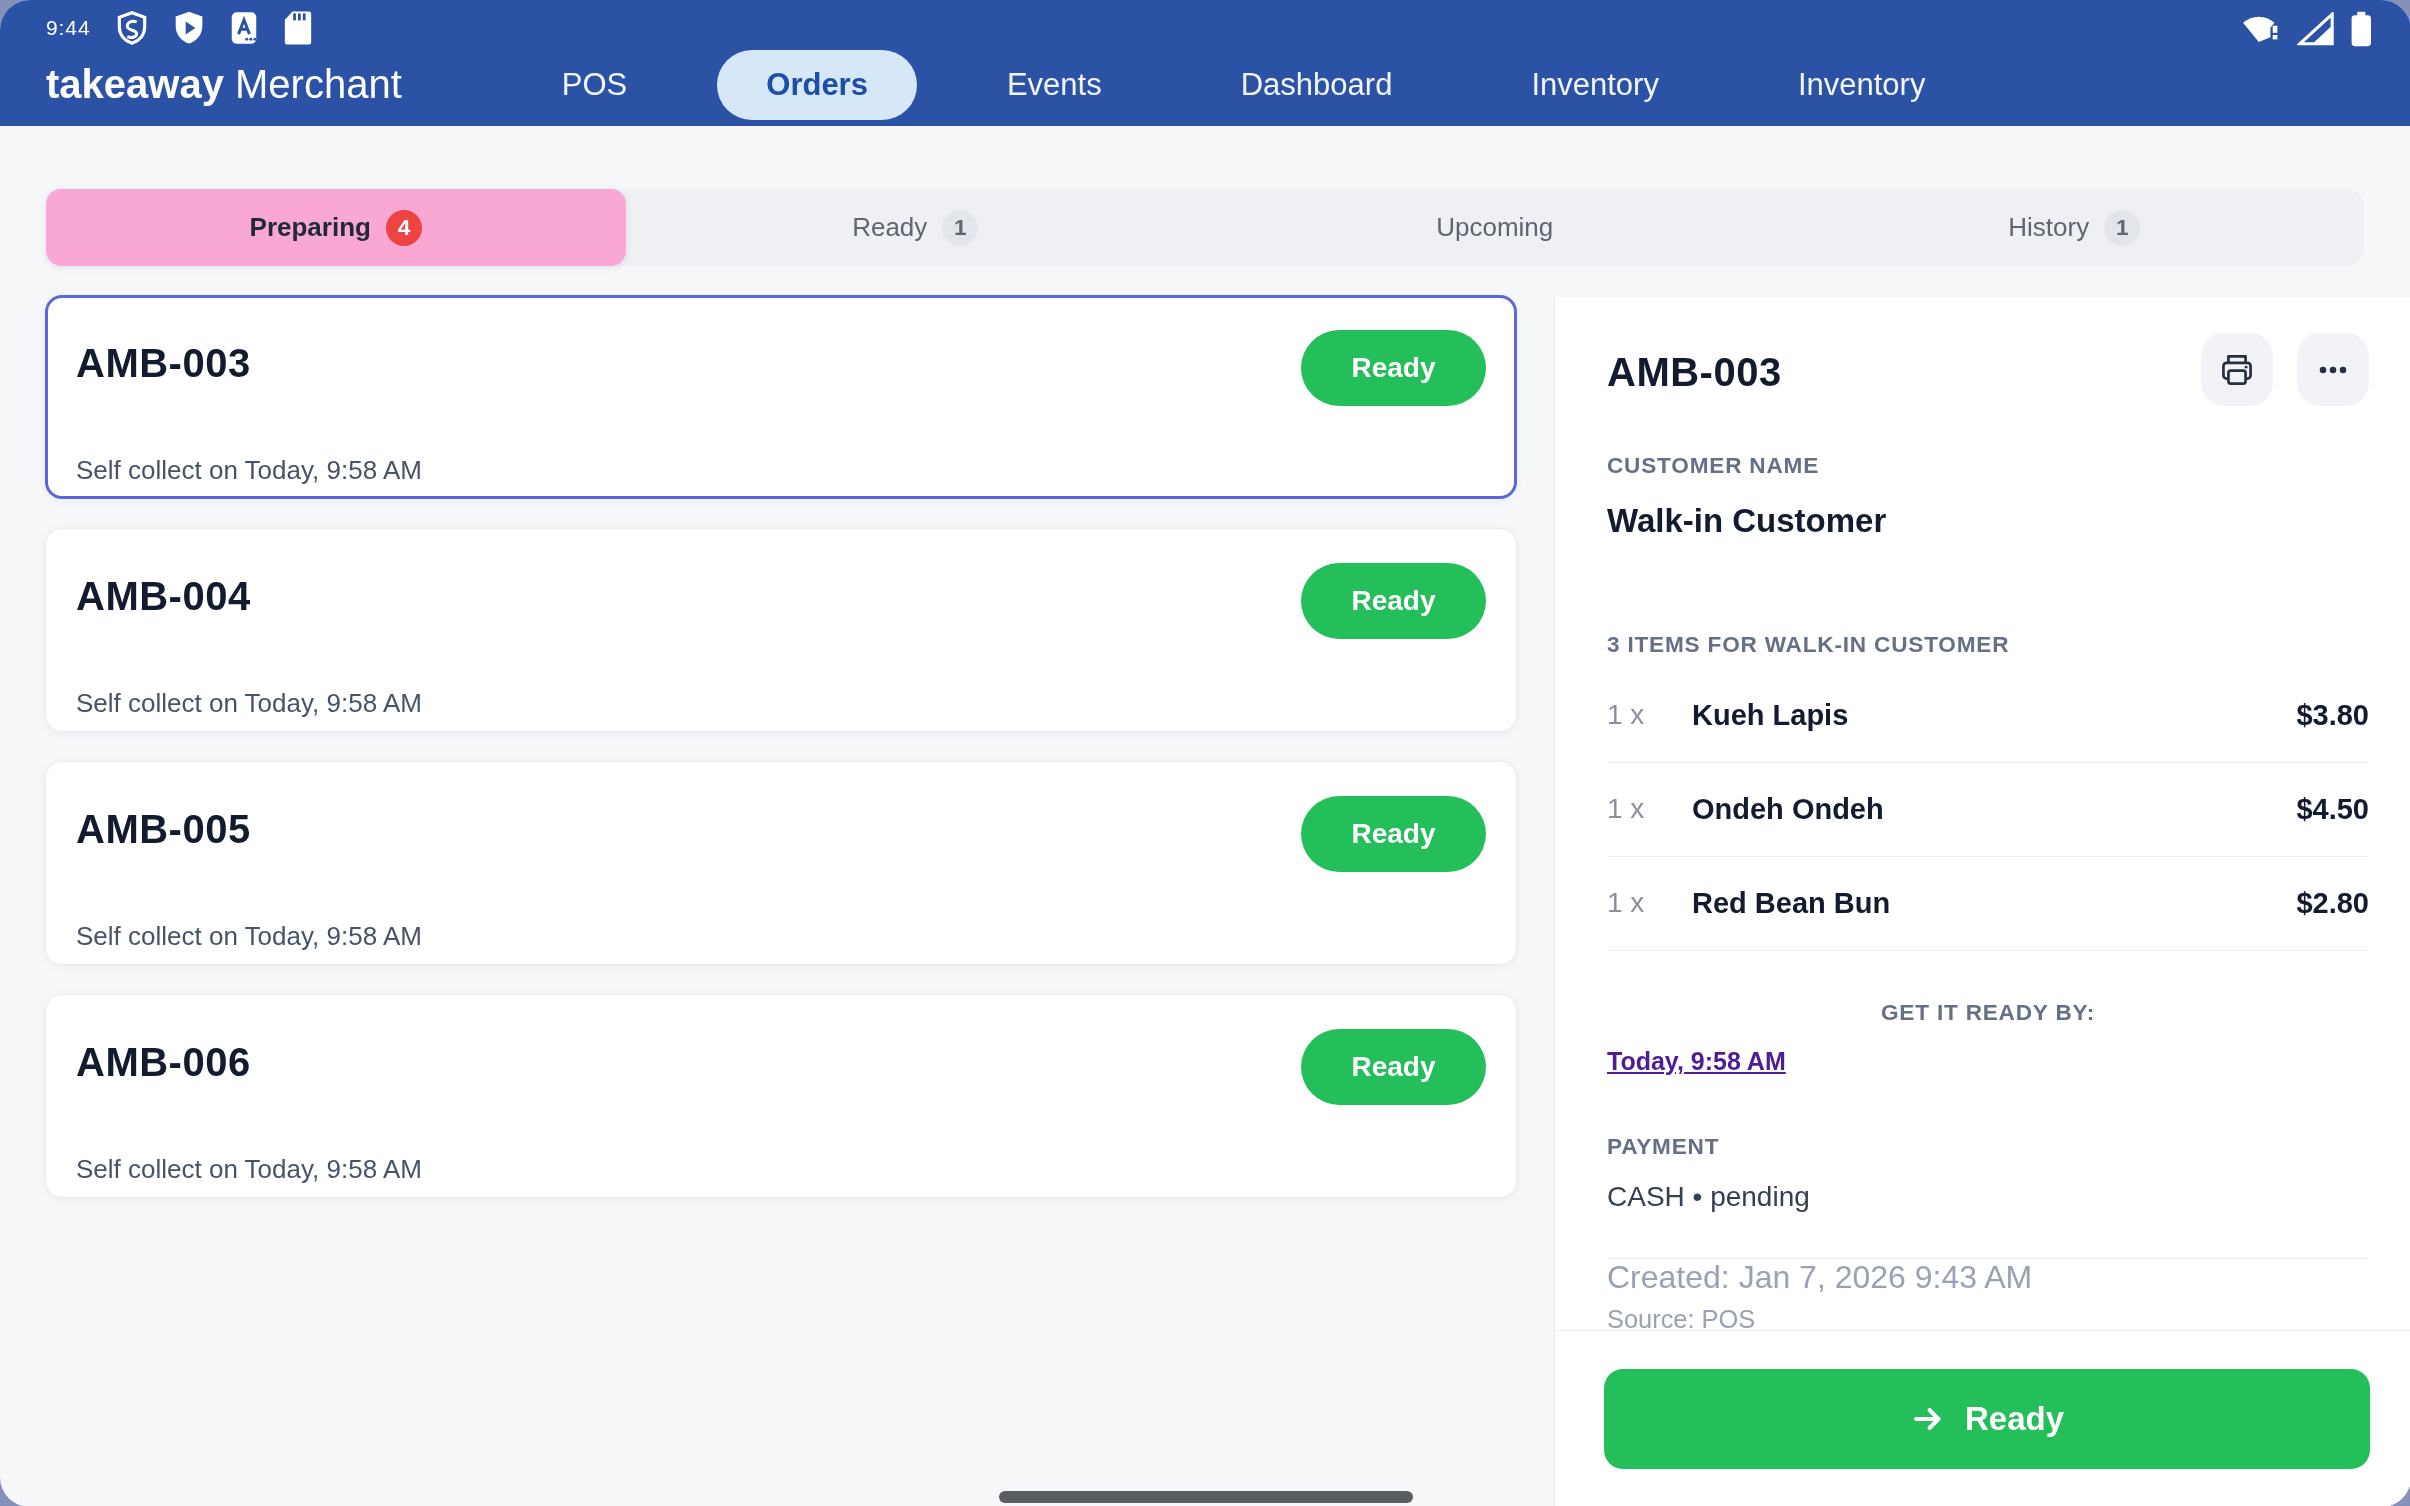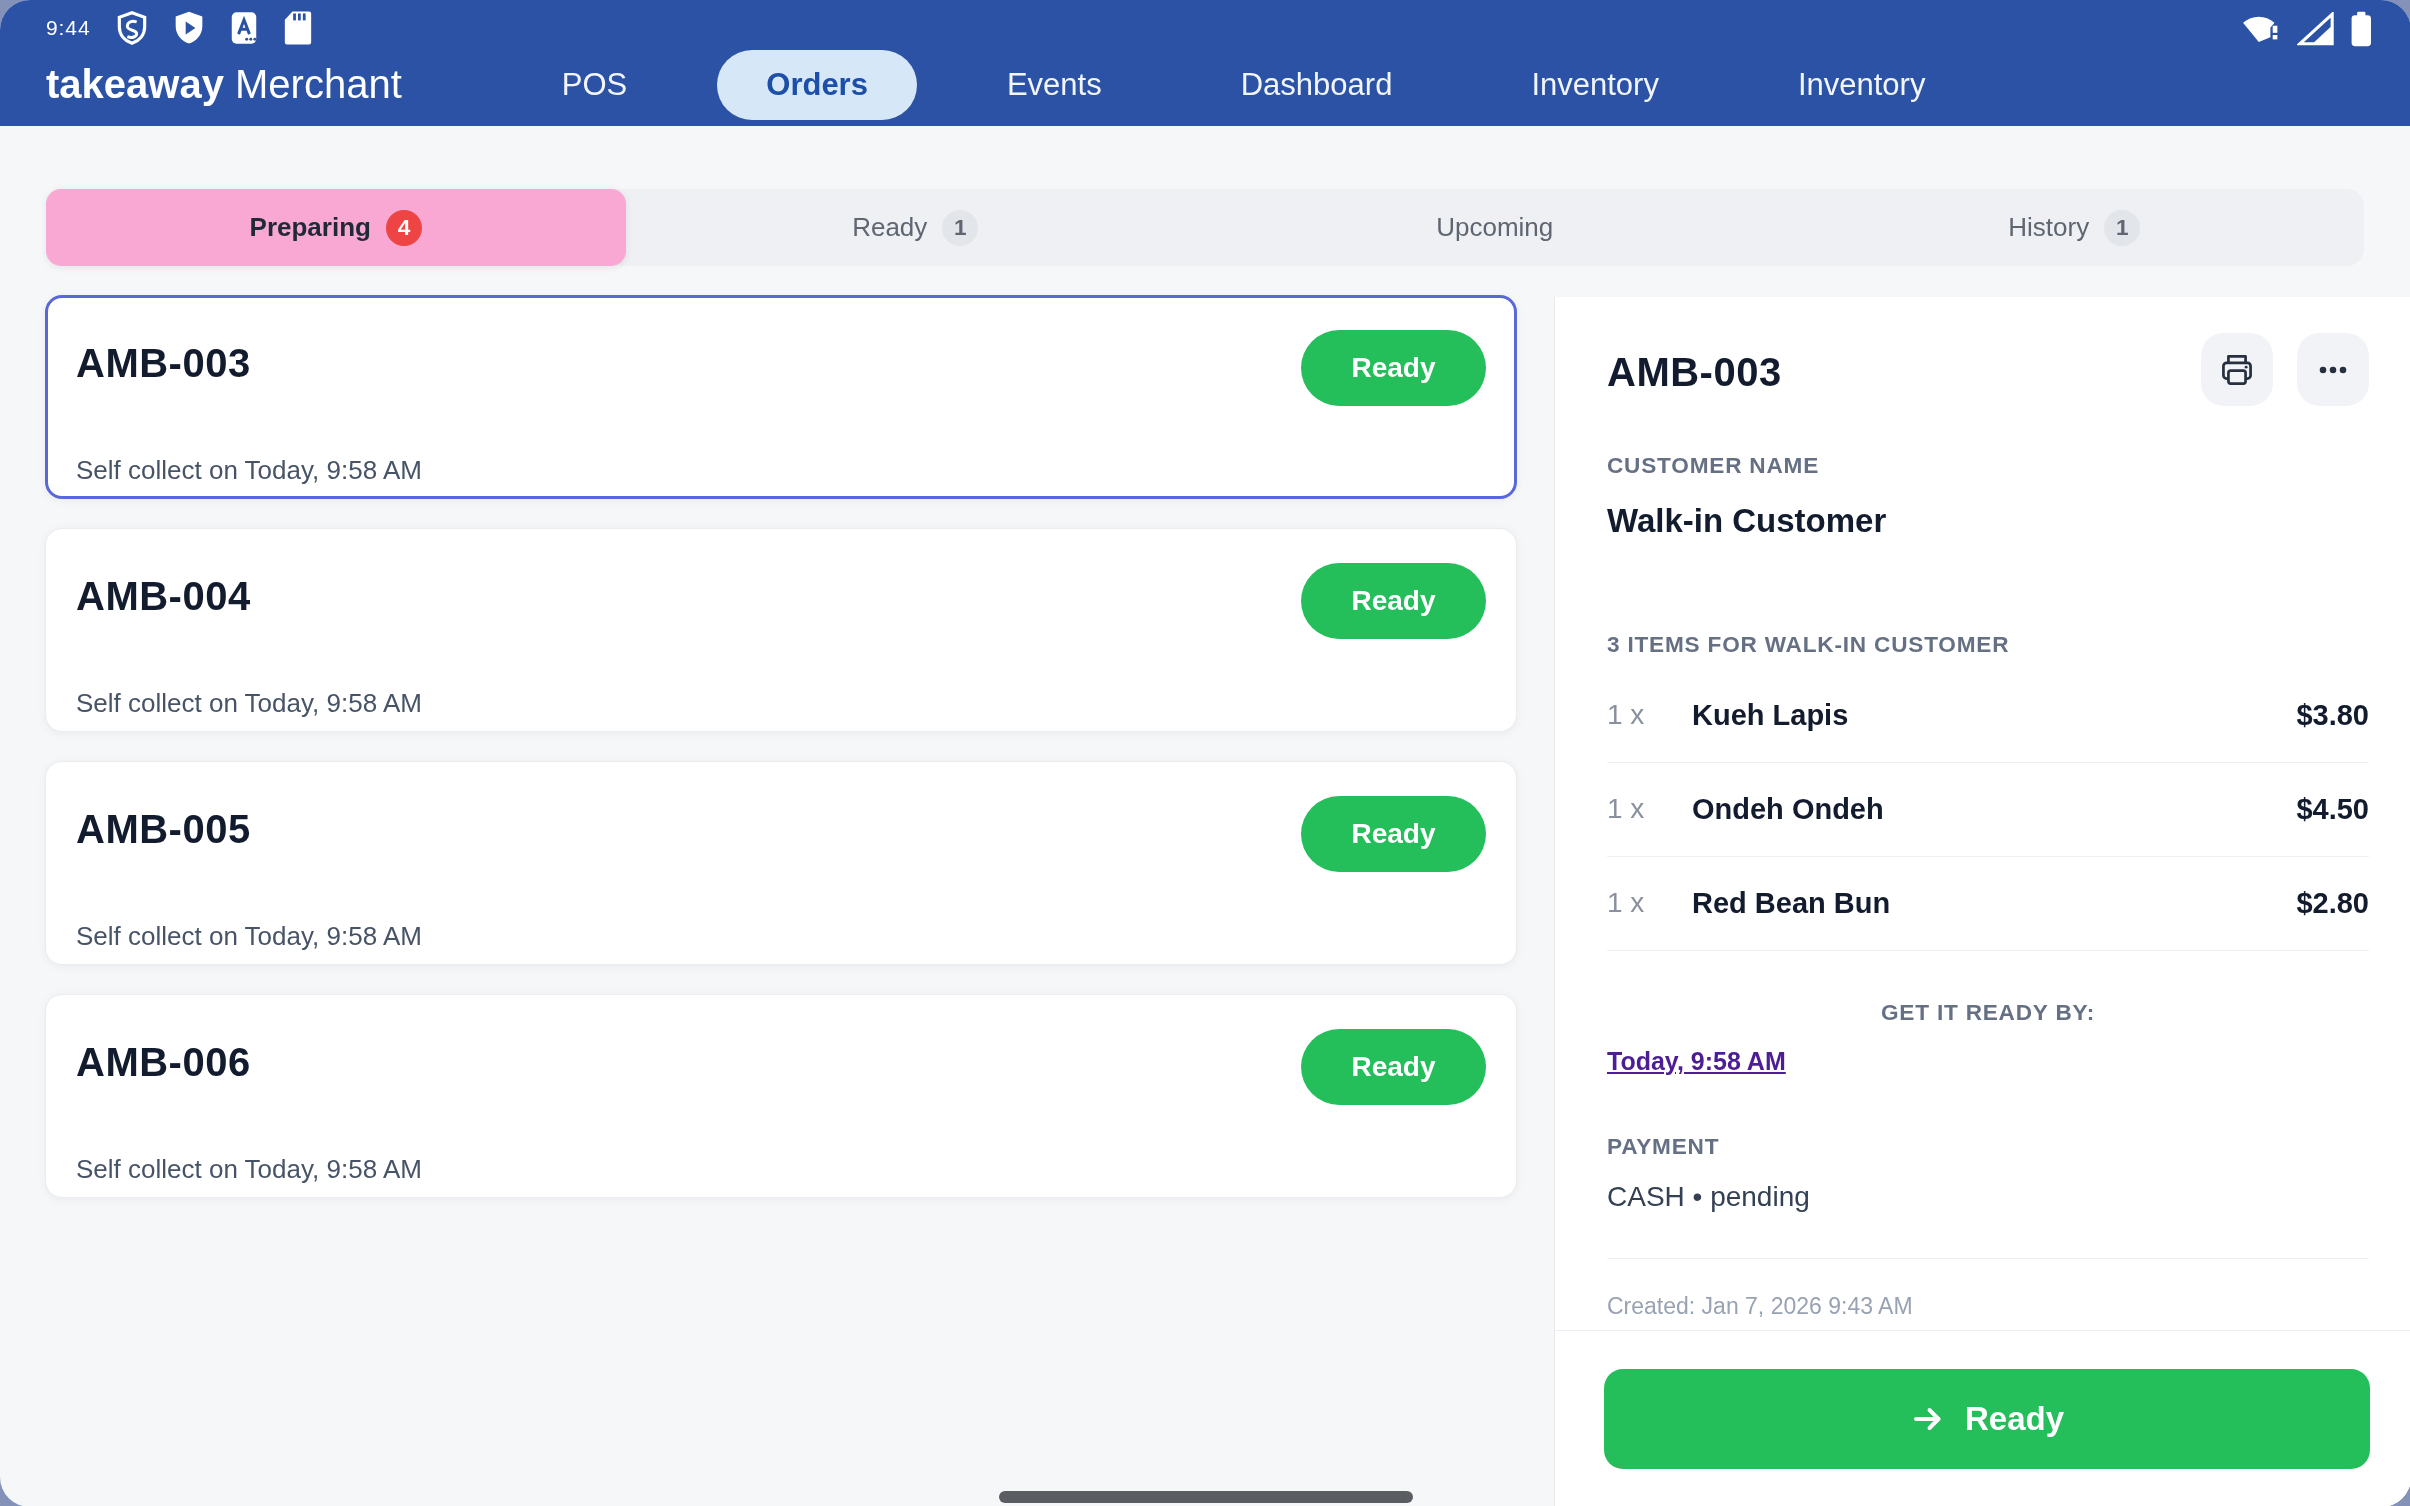--- a/index.html
+++ b/index.html
@@ -50,21 +50,21 @@
   .item-row { display:flex; align-items:center; height:94px; border-bottom:1.9px solid #EEF0F2; }
   .items-table { margin-top:11.3px; }
   .item-qty { width:85px; font-size:28px; color:#8A919E; }
   .item-name { font-size:29px; font-weight:600; color:#131C2E; }
   .item-price { margin-left:auto; font-size:29px; font-weight:600; color:#131C2E; }
   .readyby-label { margin-top:49px;text-align:center; }
   .readyby-value { margin-top:21px; font-size:25px; font-weight:700; color:#4c1d95;text-decoration:underline; }
   .payment-label { margin-top:58px; }
   .payment-value { margin-top:21px; font-size:28px; color:#344054; }
   .detail-divider { margin-top:45px; border-top:1.9px solid #EEF0F2; }
-  .created-text { margin-top:34px; font-size:23px; color:#98A2B3; }
+  .created-text { font-size:32px; color:#98A2B3; }
   .source-text { margin-top:9.4px; font-size:25.4px; color:#98A2B3; }
   .detail-bottombar { position:absolute; left:0; right:0; bottom:0; height:177px; background:#fff; border-top:1.9px solid #ECEEF1; z-index:2; }
   .big-ready-btn { position:absolute; left:49px; right:41px; top:38px; height:100px; border:none; border-radius:19px; background:#24BF5B; color:#fff; font-size:33px; font-weight:600; display:flex; align-items:center; justify-content:center; gap:19px; cursor:pointer; font-family:inherit; }
   
   .gesture-bar { position:absolute; left:999px; top:1491px; width:414px; height:12.2px; border-radius:7.5px; background:#5A5E63; cursor:grab; }
   svg { display:block; }
 </style>
 </head>
 <body>
 

